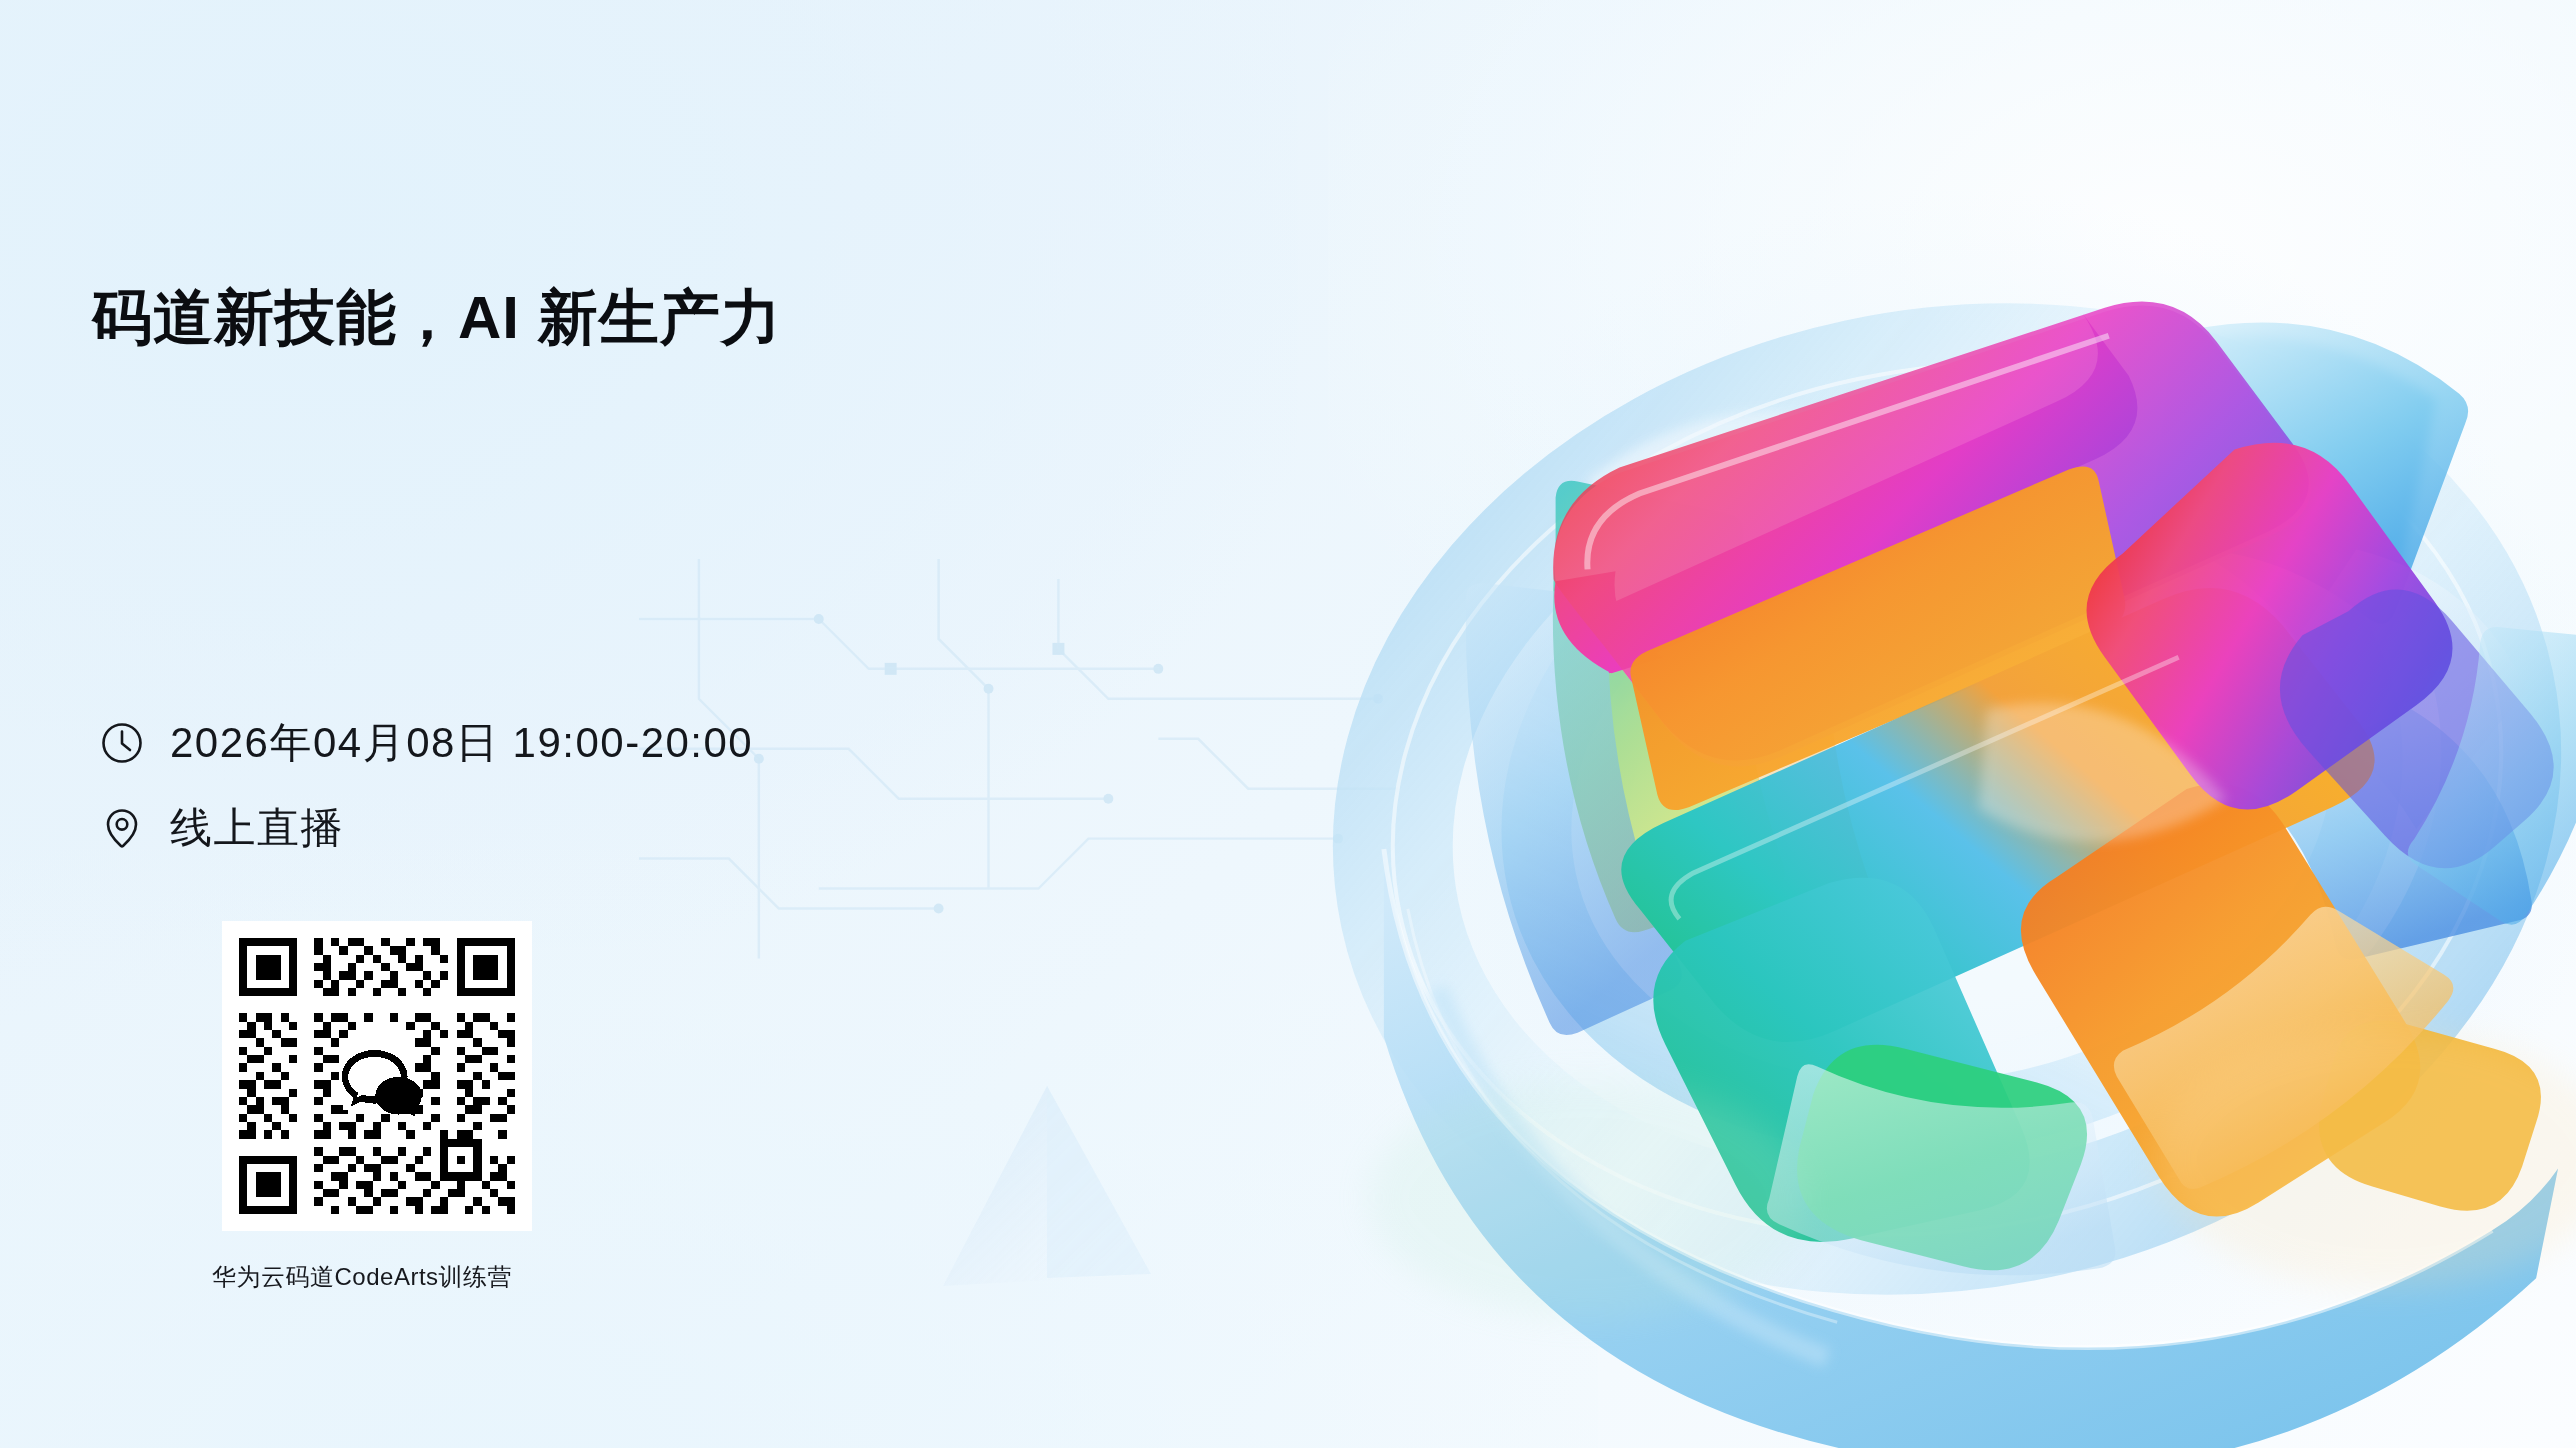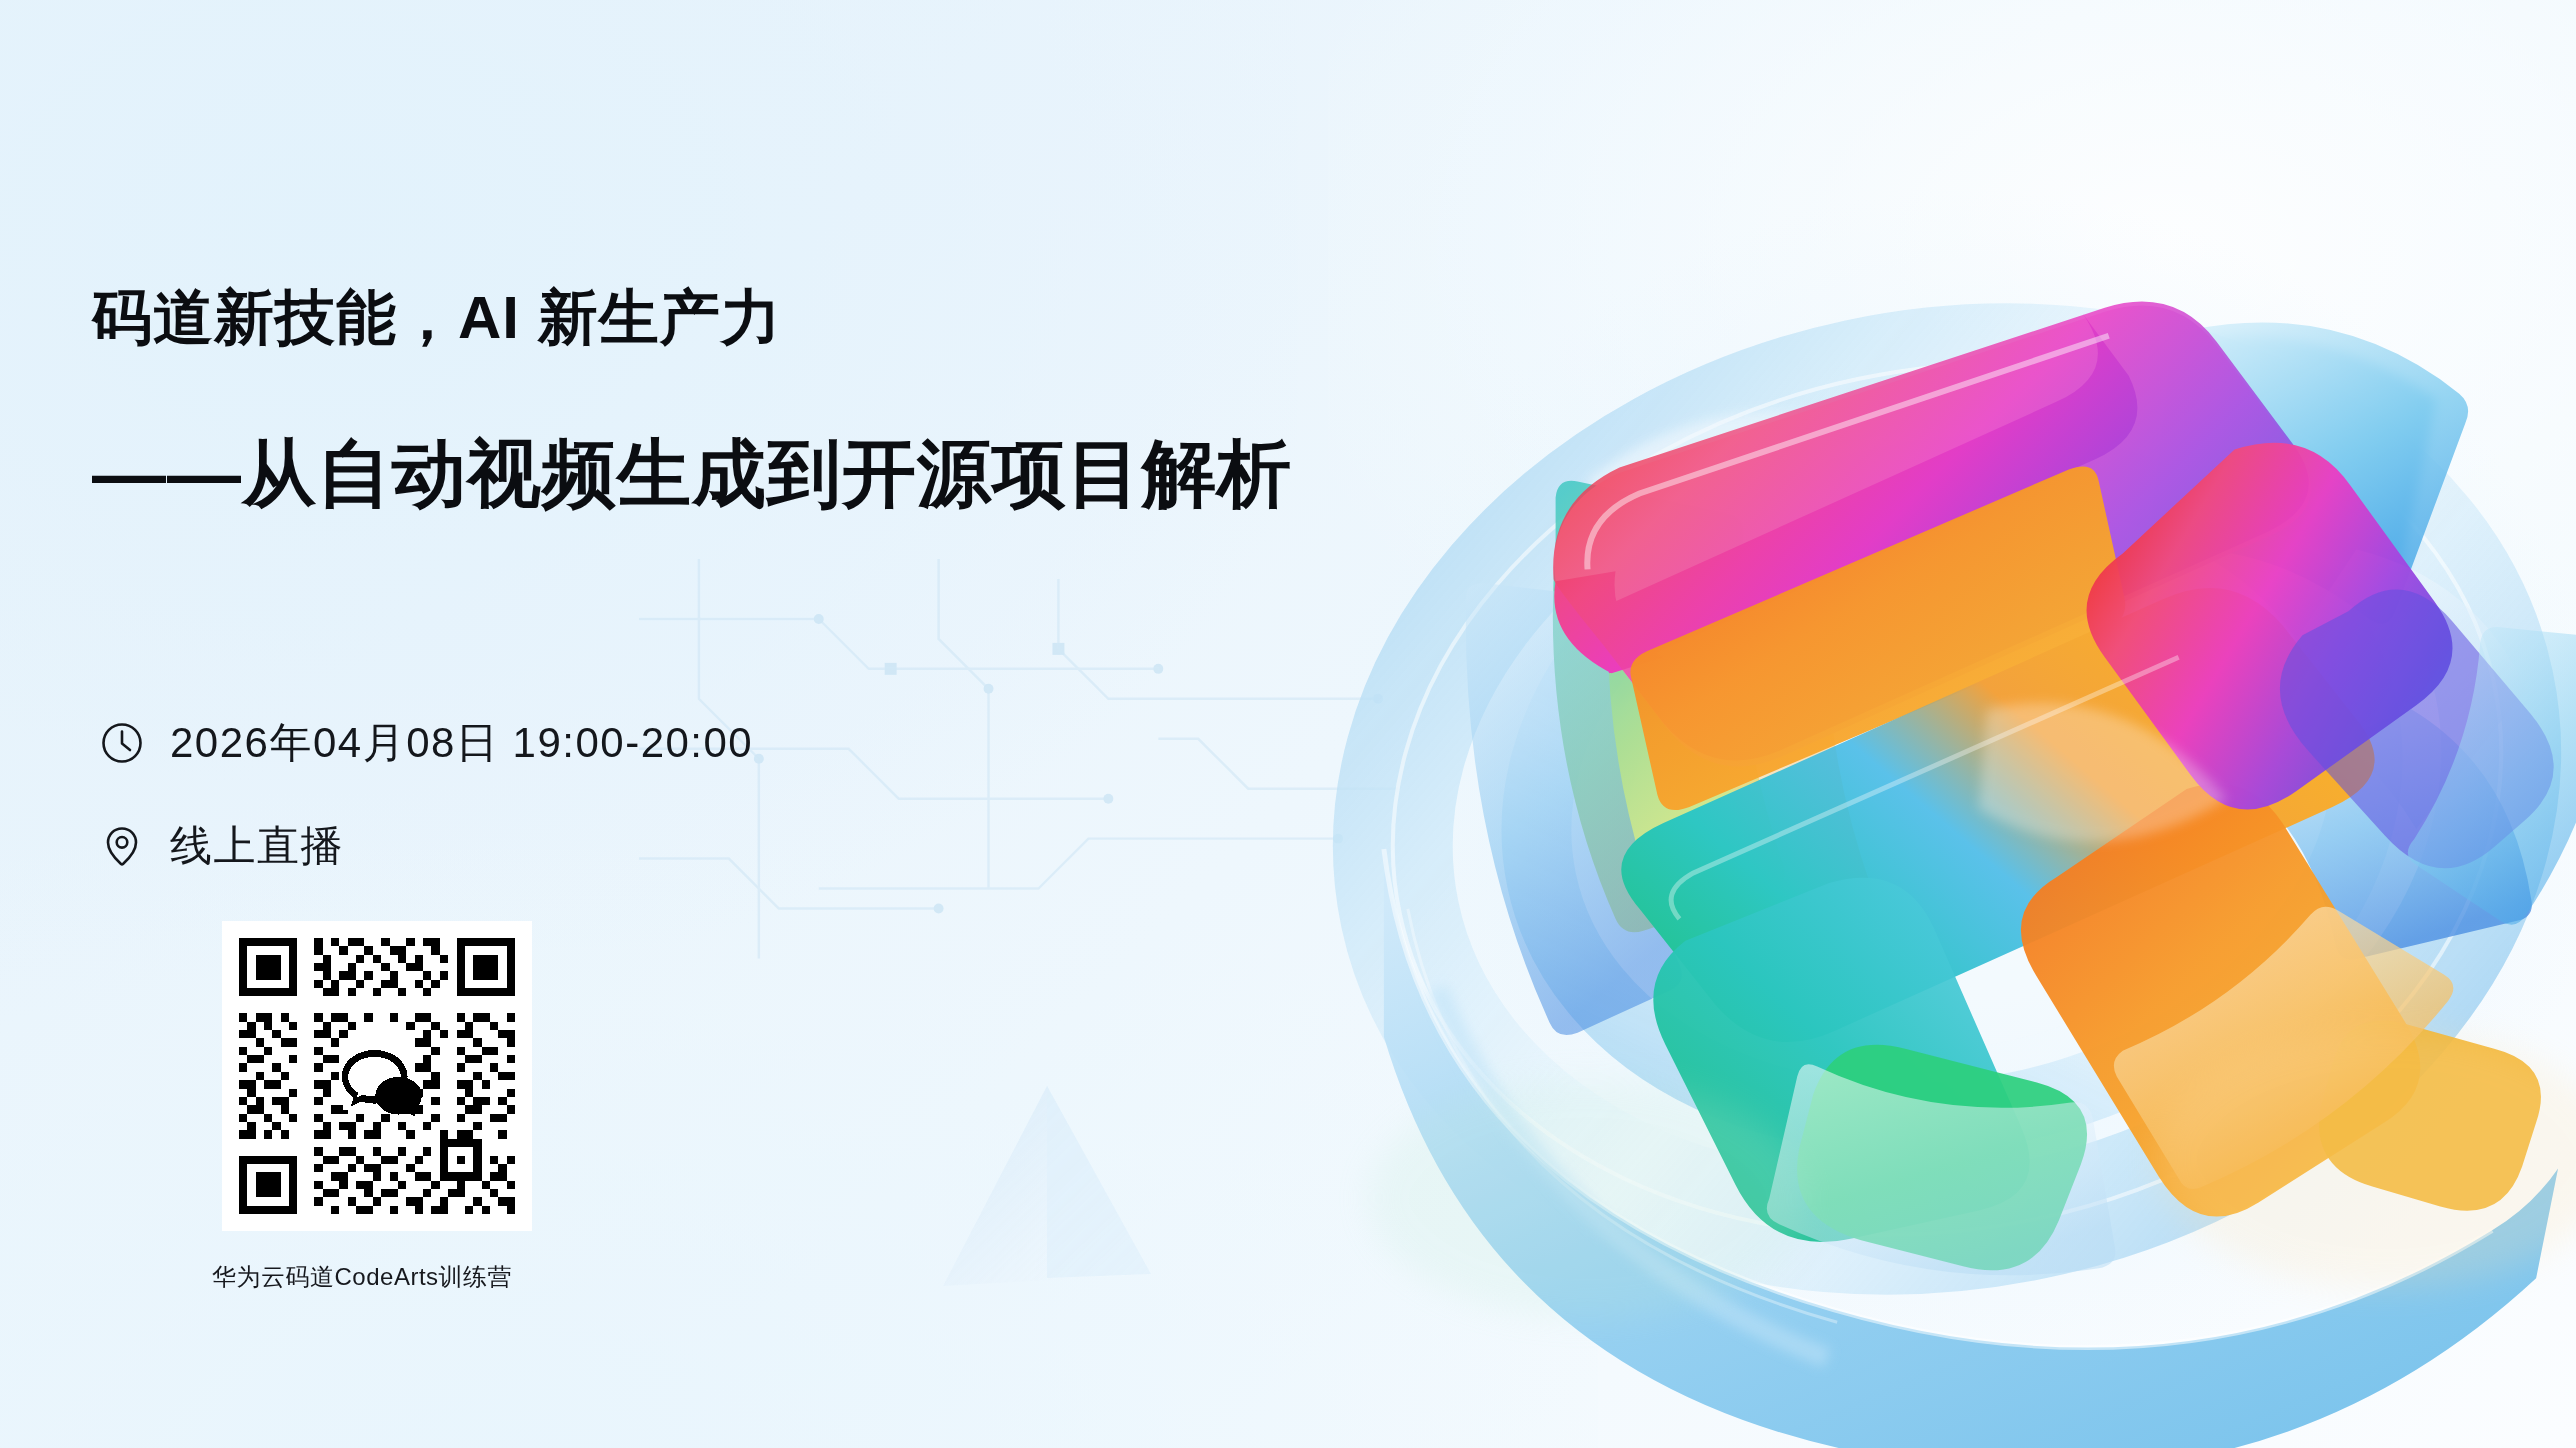--- a/index.html
+++ b/index.html
@@ -100,21 +100,21 @@
   }
 
   .meta-row {
     position: absolute;
     display: flex;
     align-items: center;
     gap: 26px;
     color: #14171c;
   }
   .meta-datetime { left: 8px; top: 715px; }
-  .meta-location { left: 8px; top: 818px; }
+  .meta-location { left: 8px; top: 800px; }
 
   .meta-icon {
     width: 44px;
     height: 44px;
     flex: 0 0 44px;
     display: block;
   }
   .meta-text {
     font-size: 42px;
     font-weight: 400;
@@ -370,21 +370,20 @@
       <path d="M150 840 q110 260 390 370" stroke="#bfe3f8" stroke-width="20" fill="none" opacity="0.55" filter="url(#soft)"></path>
 
       <ellipse cx="300" cy="1050" rx="220" ry="120" fill="#bde9d6" opacity="0.18" filter="url(#softer)"></ellipse>
       <ellipse cx="1100" cy="1010" rx="230" ry="130" fill="#ffe2b0" opacity="0.2" filter="url(#softer)"></ellipse>
     </svg>
   </div>
 
   <div class="content">
 
     <div class="headline">码道新技能，AI 新生产力</div>
-    <div class="subline">——从自动视频生成到开源项目解析</div>
 
     <div class="meta-row meta-datetime">
       <svg class="meta-icon" viewBox="0 0 44 44" xmlns="http://www.w3.org/2000/svg">
         <circle cx="22" cy="22" r="18.5" fill="none" stroke="#14171c" stroke-width="2.6"></circle>
         <path d="M22 10.5 L22 22.5 L30 29" fill="none" stroke="#14171c" stroke-width="2.6" stroke-linecap="round" stroke-linejoin="round"></path>
       </svg>
       <span class="meta-text">2026年04月08日  19:00-20:00</span>
     </div>
 
     <div class="meta-row meta-location">

